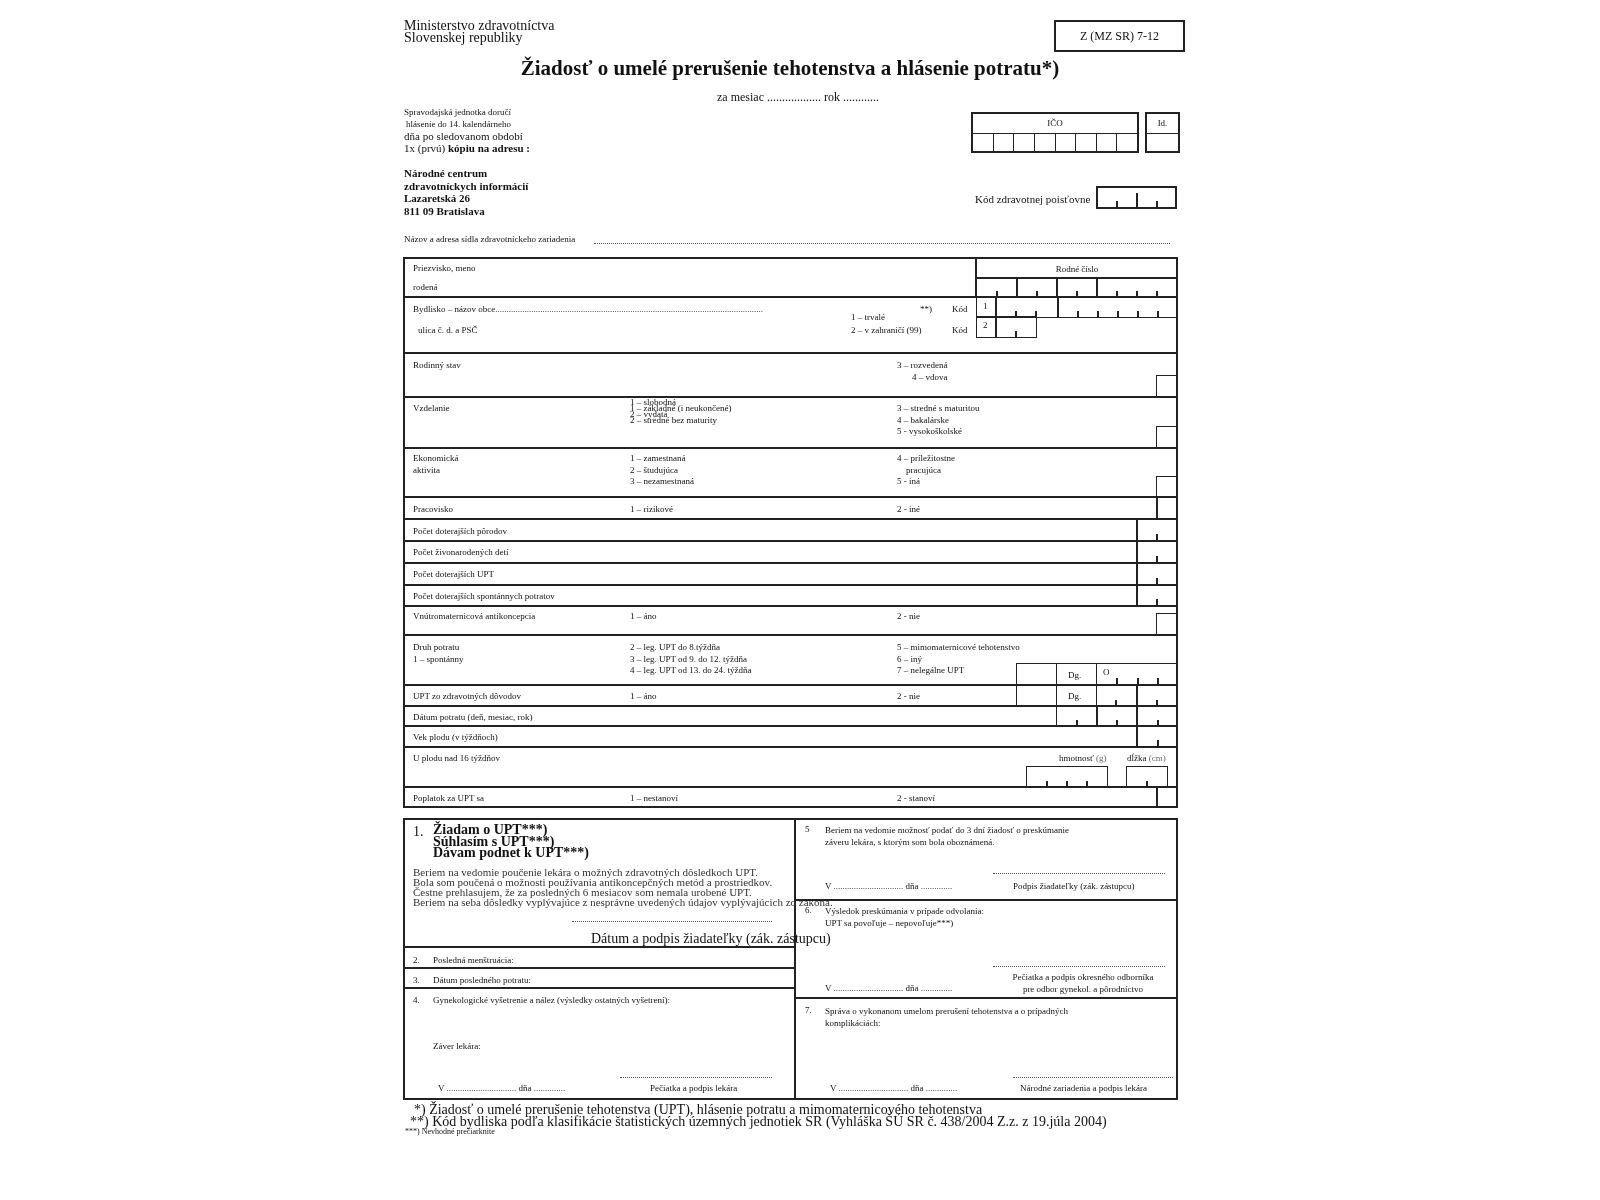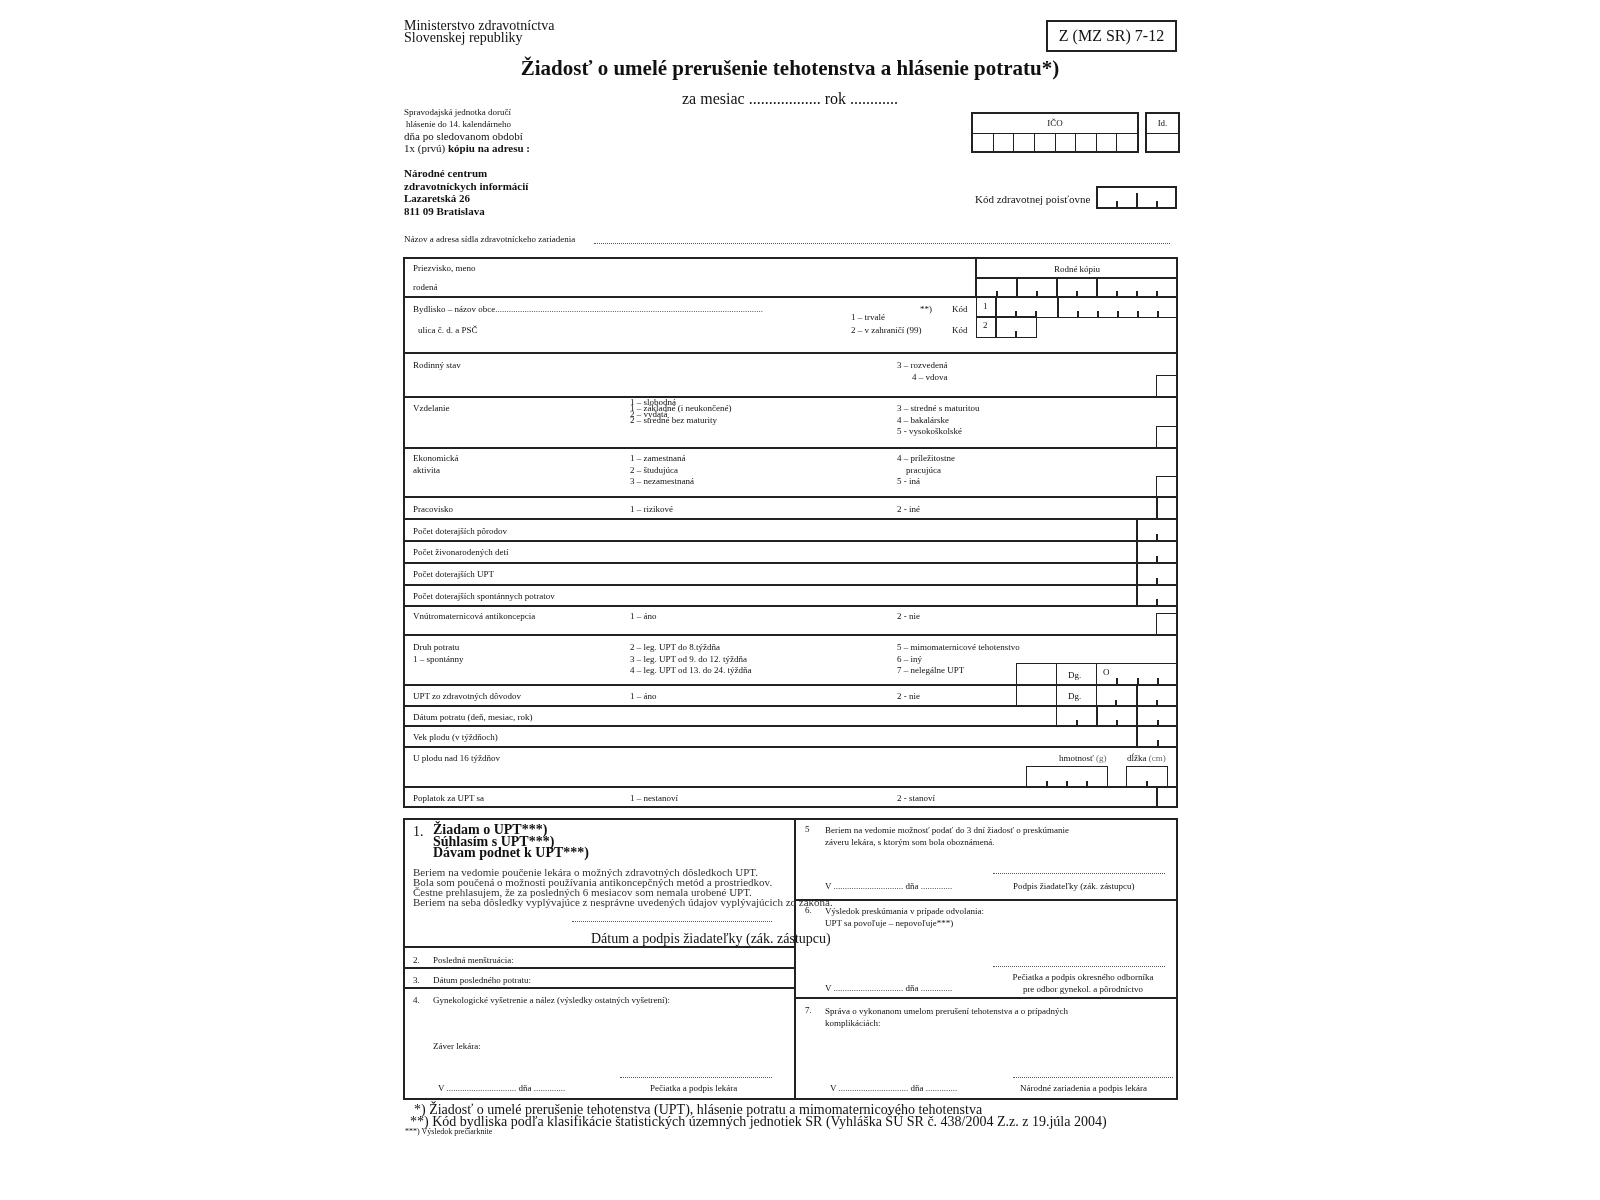--- a/index.html
+++ b/index.html
@@ -1,21 +1,21 @@
 <!DOCTYPE html>
 <html><head>
 <meta charset="utf-8">
 <style>
   html, body { margin: 0; padding: 0; background: #ffffff; }
   body { width: 1600px; height: 1200px; position: relative; font-family: "Liberation Serif", serif; color: #111; overflow: hidden; }
   .abs { position: absolute; }
   .t9 { font-size: 9px; }
   .t10 { font-size: 14px; }
   .t11 { font-size: 11px; }
-  .t12 { font-size: 16px; }
+  .t12 { font-size: 12px; margin-left: 8px; }
   .bold { font-weight: bold; }
   .box { position: absolute; border: 2px solid #222; box-sizing: border-box; }
   .line { position: absolute; background: #222; }
   .cell { position: absolute; border: 1.5px solid #222; box-sizing: border-box; }
   .tick { position: absolute; width: 1.5px; height: 6px; background: #222; }
   .ltick { position: absolute; width: 1.5px; background: #222; }
   .dots { position: absolute; border-bottom: 1px dotted #555; }
 </style>
 </head>
 <body>
@@ -65,21 +65,21 @@
 </div>
 
 <div class="abs t9" style="left:404px;top:234px;">Názov a adresa sídla zdravotníckeho zariadenia</div>
 <div class="dots" style="left:594px;top:243px;width:576px;"></div>
 
 <div class="box" style="left:403px;top:257px;width:775px;height:551px;"></div>
 
 <div class="abs t9" style="left:413px;top:263px;">Priezvisko, meno</div>
 <div class="abs t9" style="left:413px;top:282px;">rodená</div>
 <div class="line" style="left:975px;top:257px;width:2px;height:40px;"></div>
-<div class="abs t9" style="left:977px;top:264px;width:200px;text-align:center;">Rodné kópiu</div>
+<div class="abs t9" style="left:977px;top:264px;width:200px;text-align:center;">Rodné číslo</div>
 <div class="line" style="left:977px;top:277px;width:200px;height:1.5px;"></div>
 <div class="abs" style="left:977px;top:278px;width:200px;height:19px;">
   <div class="tick" style="left:19px;bottom:0"></div>
   <div class="ltick" style="left:39px;bottom:0;height:19px"></div>
   <div class="tick" style="left:59px;bottom:0"></div>
   <div class="ltick" style="left:79px;bottom:0;height:19px"></div>
   <div class="tick" style="left:99px;bottom:0"></div>
   <div class="ltick" style="left:119px;bottom:0;height:19px"></div>
   <div class="tick" style="left:139px;bottom:0"></div>
   <div class="tick" style="left:159px;bottom:0"></div>
@@ -308,13 +308,13 @@
 <div class="abs t9" style="left:825px;top:1005px;line-height:12px;">
     <div>Správa o vykonanom umelom prerušení tehotenstva a o prípadných</div>
     <div>komplikáciách:</div>
   </div>
 <div class="dots" style="left:1013px;top:1077px;width:160px;"></div>
 <div class="abs t9" style="left:830px;top:1083px;">V ............................... dňa ..............</div>
 <div class="abs t9" style="left:1020px;top:1083px;">Národné zariadenia a podpis lekára</div>
 
 <div class="abs t10" style="left:414px;top:1102px;">*)  Žiadosť o umelé prerušenie tehotenstva (UPT), hlásenie potratu a mimomaternicového tehotenstva</div>
 <div class="abs t10" style="left:410px;top:1114px;">**)  Kód bydliska podľa klasifikácie štatistických územných jednotiek SR (Vyhláška ŠÚ SR č. 438/2004 Z.z. z 19.júla 2004)</div>
-<div class="abs" style="left:405px;top:1127px;font-size:8px;">***)  Výsledok prečiarknite</div>
+<div class="abs" style="left:405px;top:1127px;font-size:8px;">***)  Nevhodné prečiarknite</div>
 
 </body></html>

